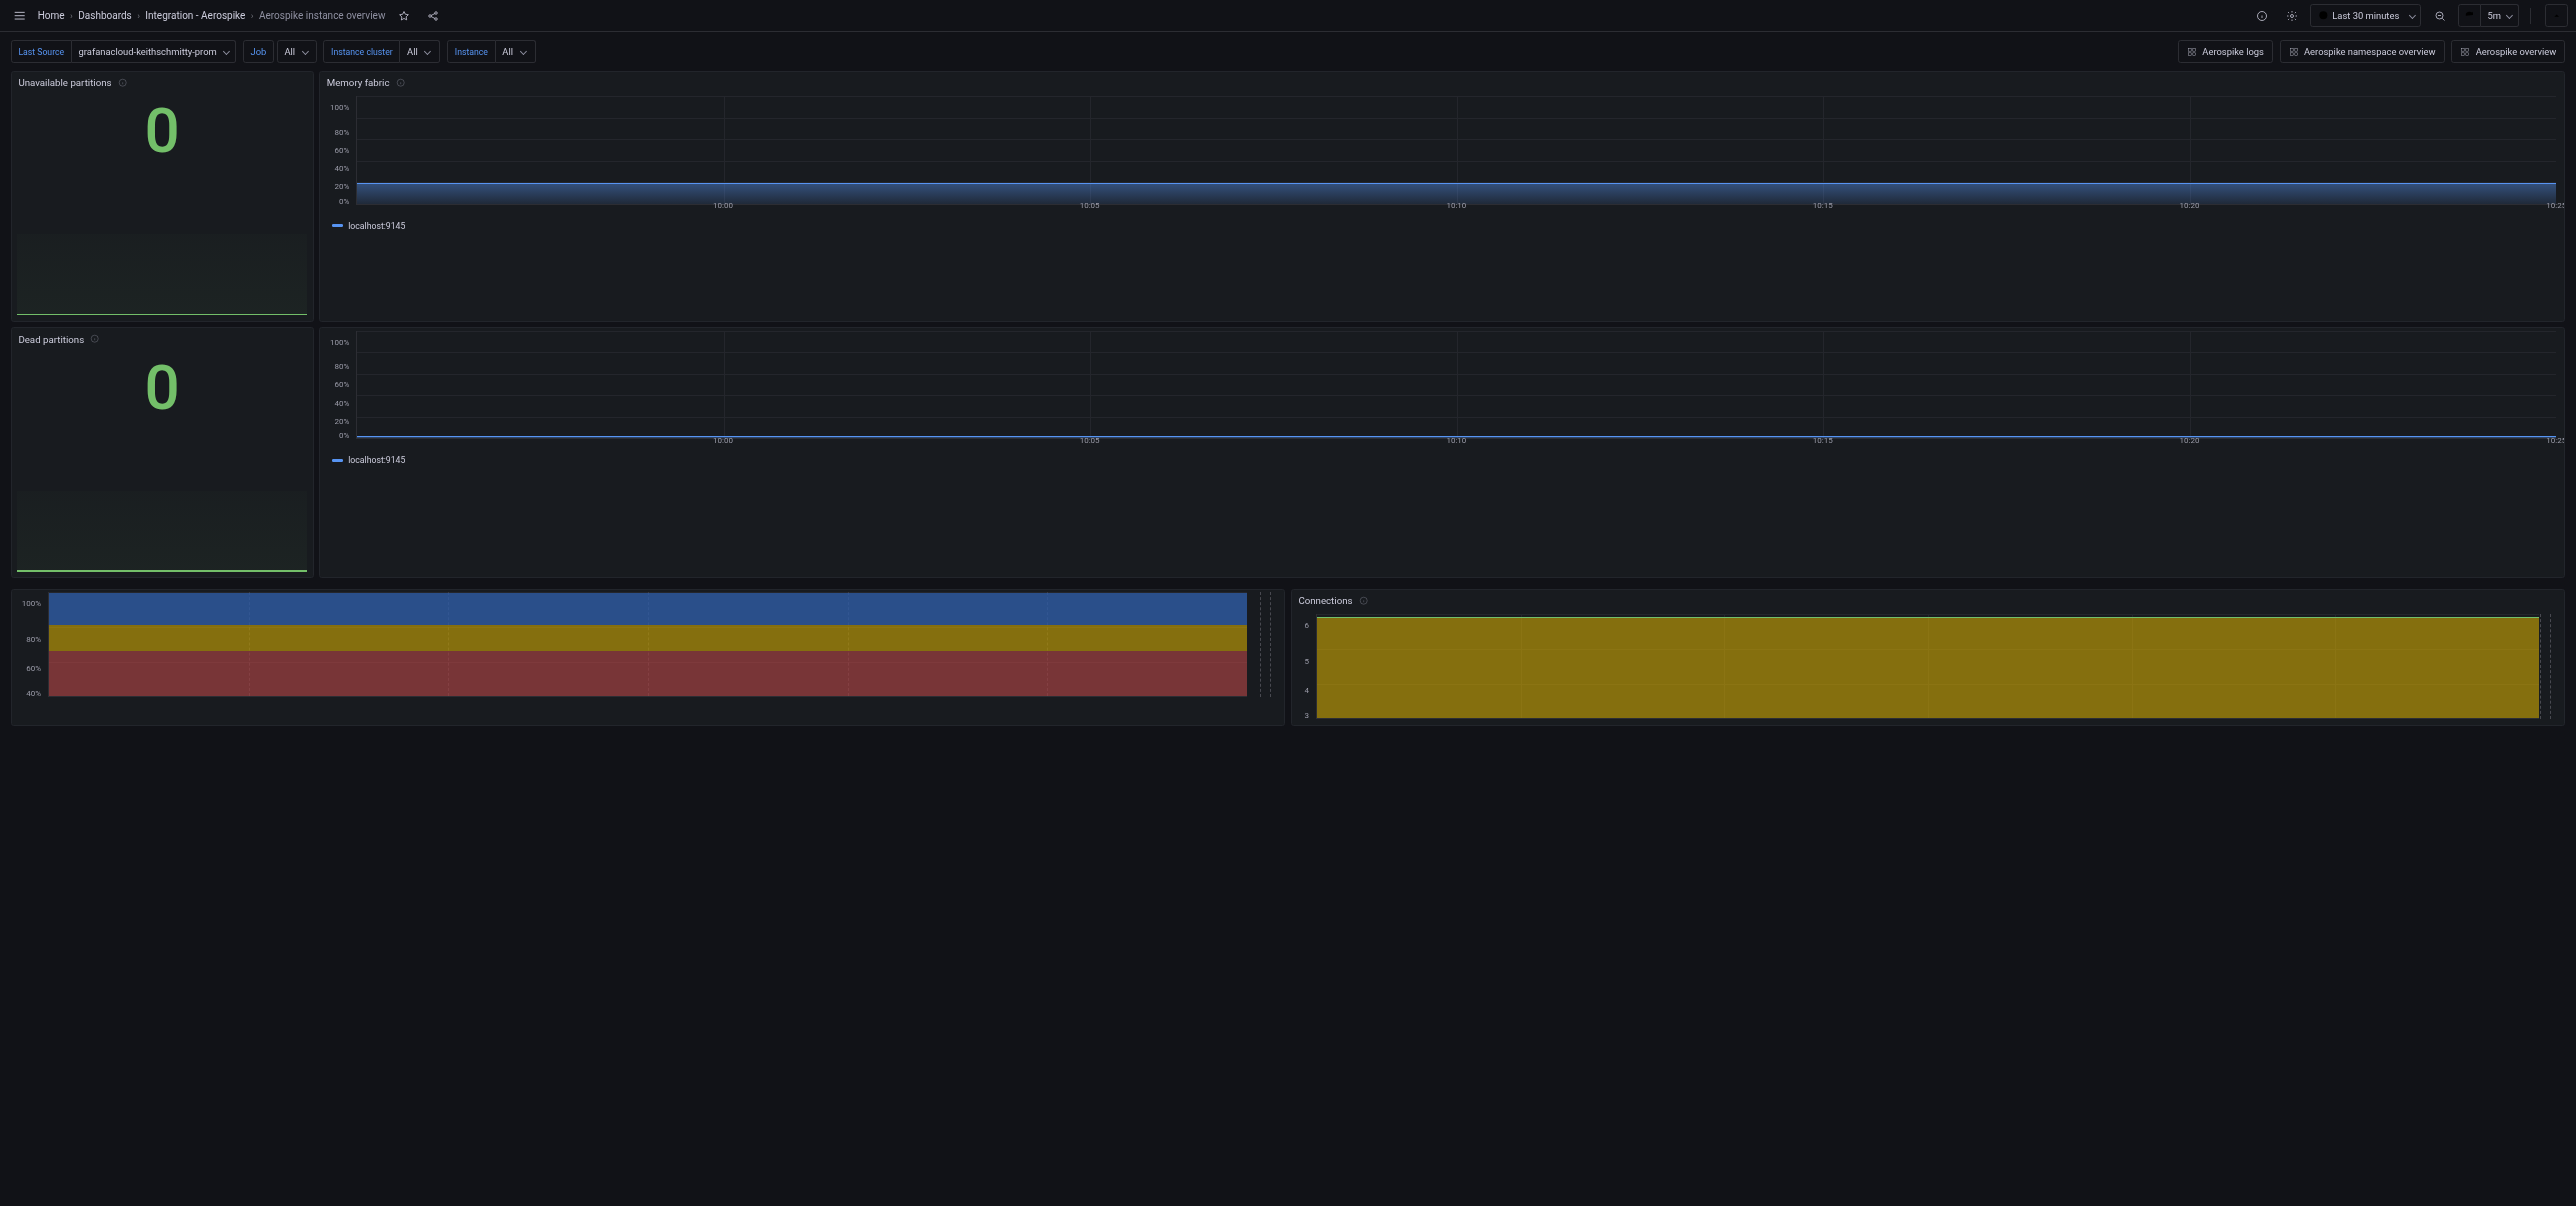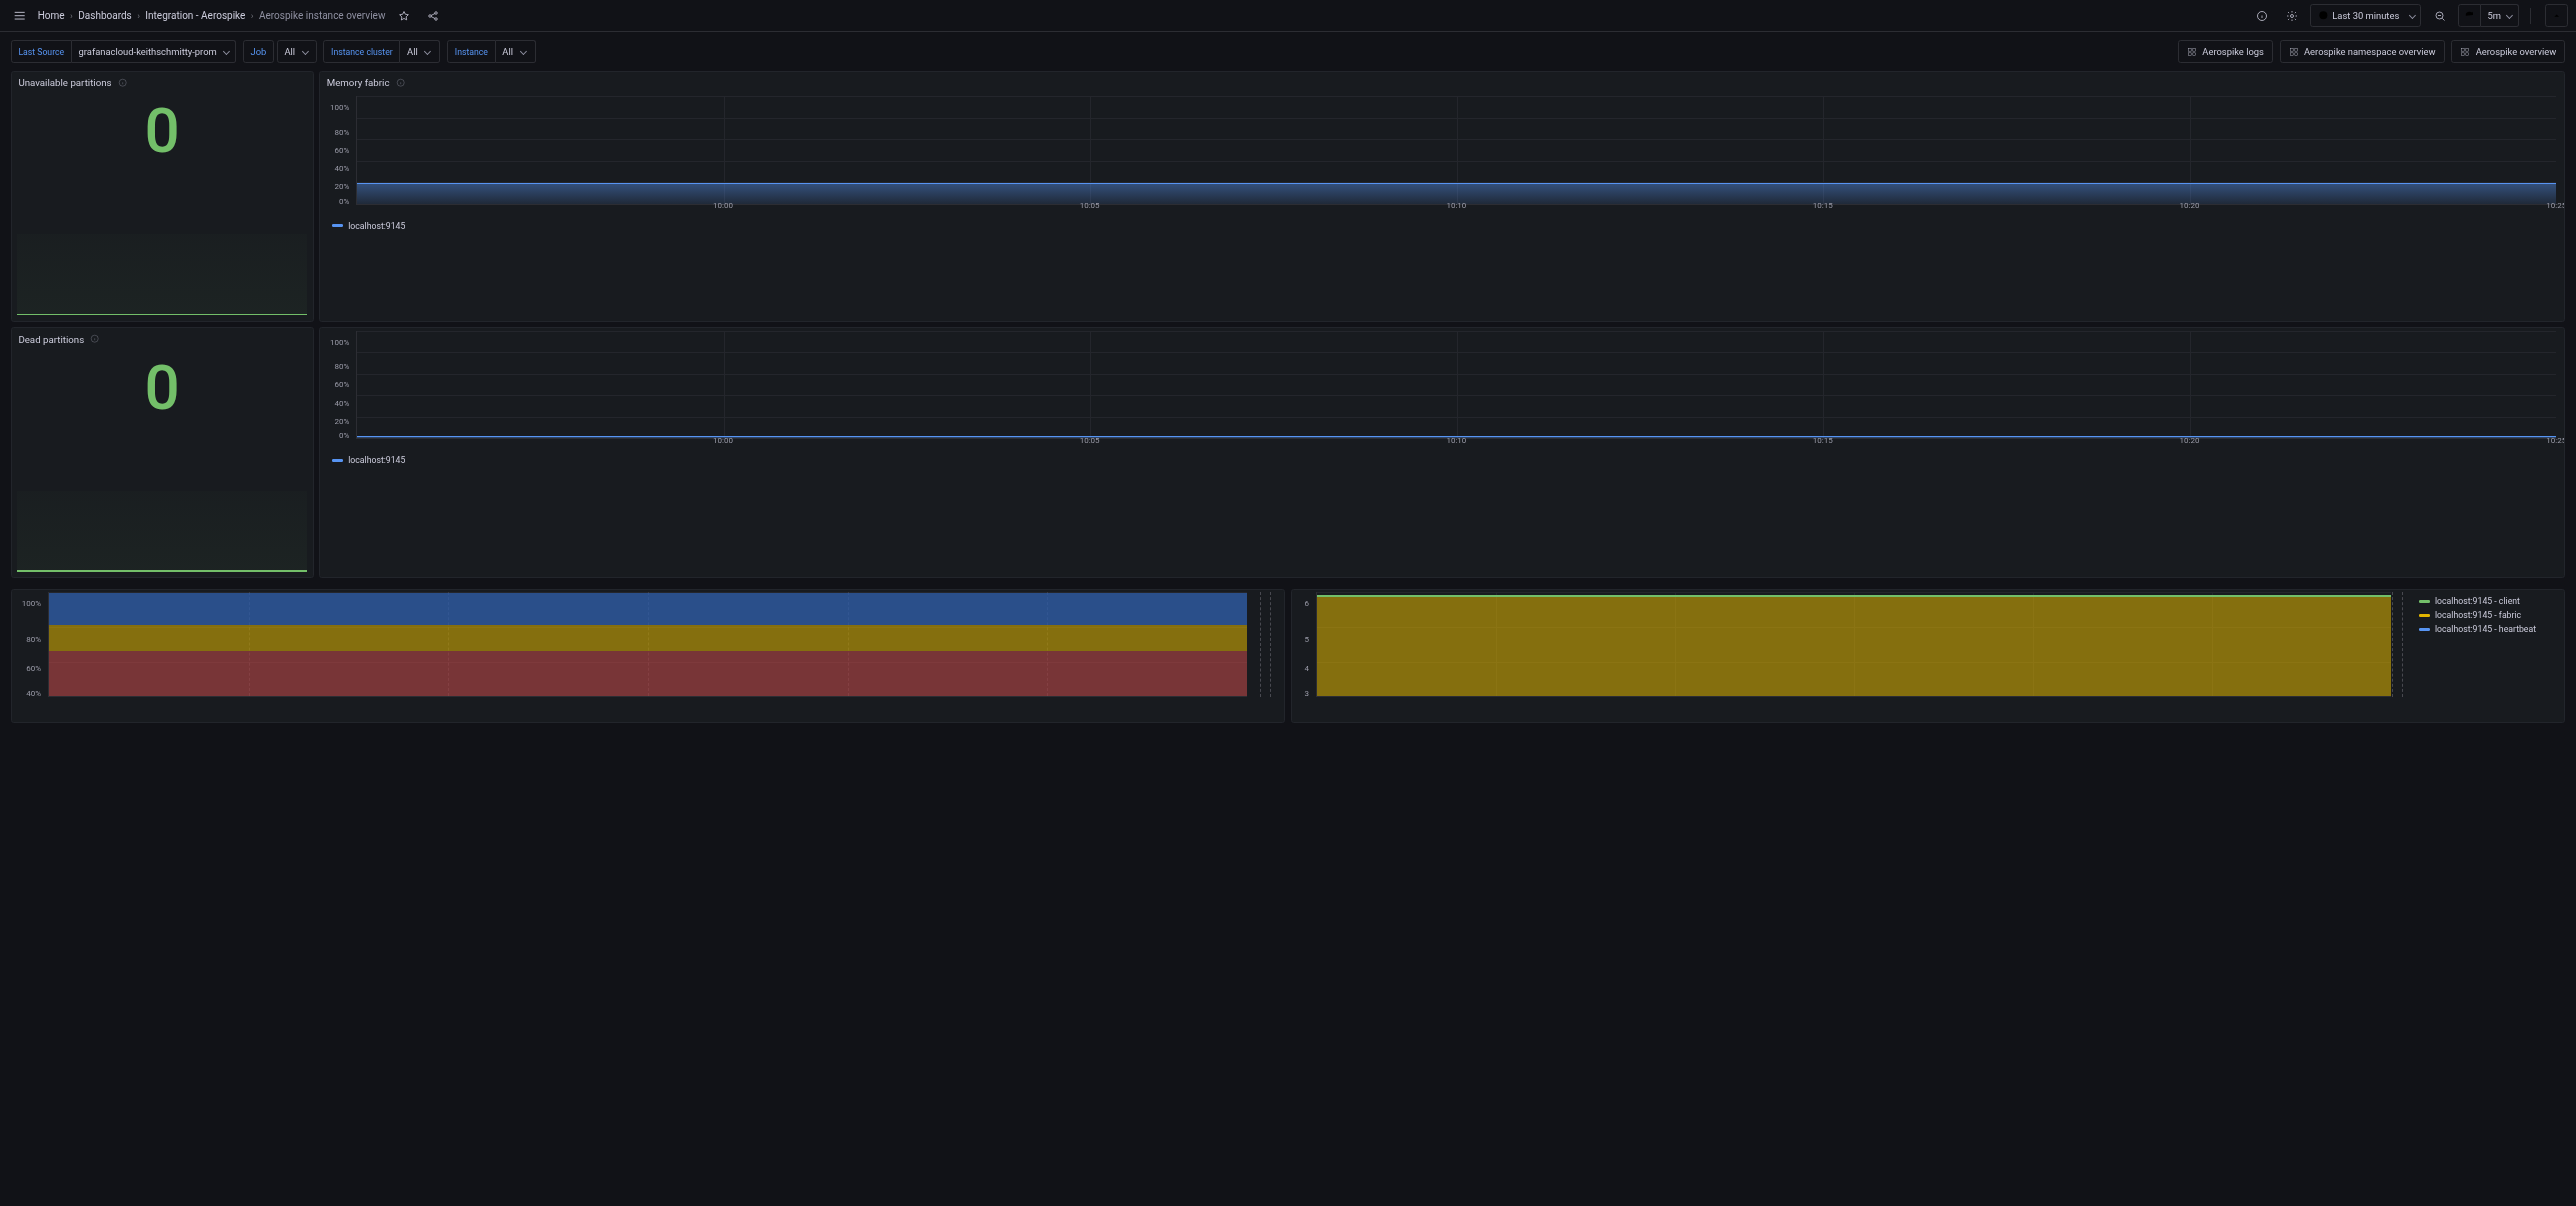--- a/index.html
+++ b/index.html
@@ -458,20 +458,29 @@
         </div>
         <div class="cut">
           <div class="gridline-v" style="left:0%"></div>
           <div class="gridline-v" style="left:50%"></div>
         </div>
       </div>
     </div>
   </div>
 
   <div class="panel panel-wide">
+    <div class="panel-header">
+      <span>Connections</span>
+      <span class="info-icon">
+        <svg width="9.4" height="9.4" viewBox="0 0 24 24" stroke="currentColor" fill="none">
+            <circle cx="12" cy="12" r="9"></circle>
+            <path d="M12 8v.01M12 11v5"></path>
+          </svg>
+      </span>
+    </div>
     <div class="panel-body conn-flex" style="overflow:hidden">
       <div class="conn-chart">
         <div class="chart-container h-conn-body">
           <div class="y-axis" style="bottom:0; width:16px;">
             <span>6</span>
             <span>5</span>
             <span>4</span>
             <span>3</span>
           </div>
           <div class="plot-area" style="left:19px; bottom:0; right:20px;">
@@ -487,30 +496,16 @@
             </div>
             <div class="area-fill conn-area"></div>
             <div class="line-flat conn-line"></div>
           </div>
           <div class="cut">
             <div class="gridline-v" style="left:0%"></div>
             <div class="gridline-v" style="left:50%"></div>
           </div>
         </div>
       </div>
-      <div class="legend-col conn-legend-col">
-        <div class="item">
-          <span class="legend-swatch" style="background:#73bf69"></span>
-          <span>localhost:9145 - client</span>
-        </div>
-        <div class="item">
-          <span class="legend-swatch" style="background:#e0b400"></span>
-          <span>localhost:9145 - fabric</span>
-        </div>
-        <div class="item">
-          <span class="legend-swatch" style="background:#5794f2"></span>
-          <span>localhost:9145 - heartbeat</span>
-        </div>
-      </div>
     </div>
   </div>
 </div>
 
 
 </body></html>

